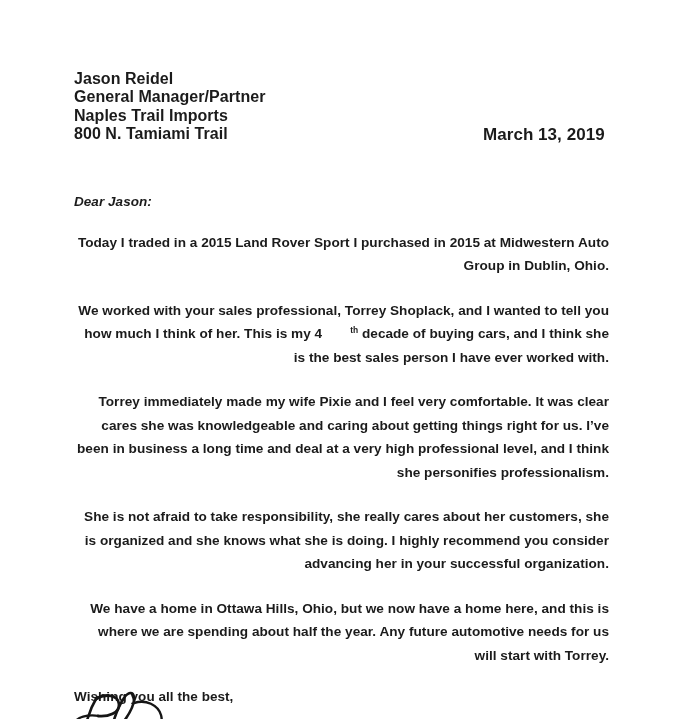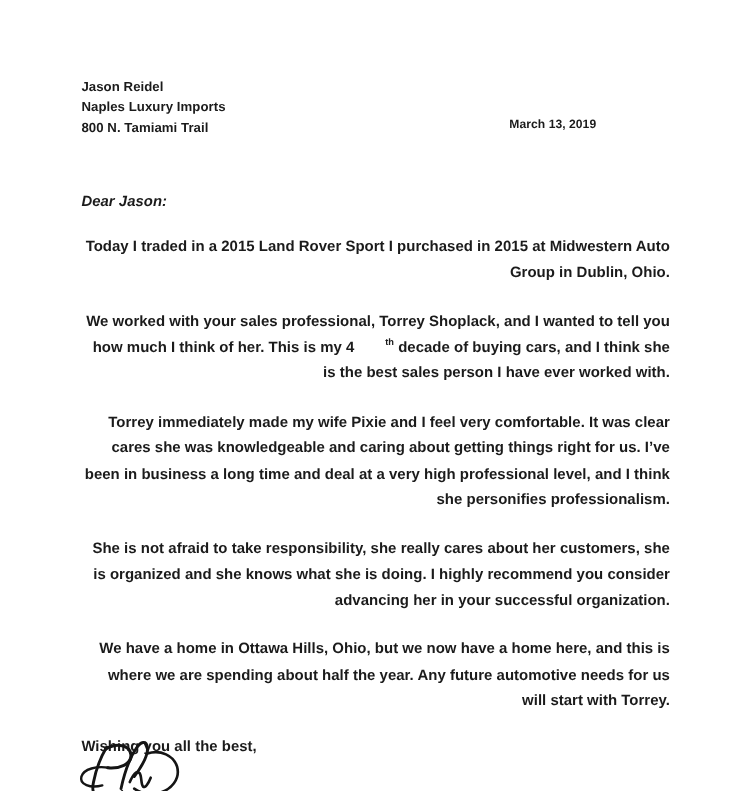--- a/index.html
+++ b/index.html
@@ -25,39 +25,39 @@
 
   .letter {
     position: absolute;
     left: 74px;
     top: 70px;
     width: 535px;
   }
 
   
   .address-block {
-    font-size: 12px;
+    font-size: 16px;
     line-height: 18.4px;
     font-weight: 600;
     letter-spacing: 0.05px;
   }
   .address-line {
     white-space: pre;
   }
 
   
   .datestamp-row {
     position: relative;
     height: 0;
   }
   .datestamp {
     position: absolute;
-    left: 345px;
+    left: 365px;
     top: -18.4px;
-    font-size: 11px;
+    font-size: 17px;
     font-weight: 600;
     letter-spacing: 0.05px;
     white-space: pre;
     padding-left: 44px;
   }
 
   
   .salutation {
     margin-top: 50px;
     font-size: 13.5px;
@@ -113,21 +113,22 @@
   }
 </style>
 </head>
 <body>
 
 <div class="page">
   <div class="letter">
 
     <div class="address-block">
       <div class="address-line">Jason Reidel</div>
-      <div class="address-line">Naples Luxury Imports</div>
+      <div class="address-line">General Manager/Partner</div>
+      <div class="address-line">Naples Trail Imports</div>
       <div class="address-line">800 N. Tamiami Trail</div>
     </div>
 
     <div class="datestamp-row">
       <div class="datestamp">March 13, 2019</div>
     </div>
 
     <div class="salutation">Dear Jason:</div>
 
     <div class="body-copy">

